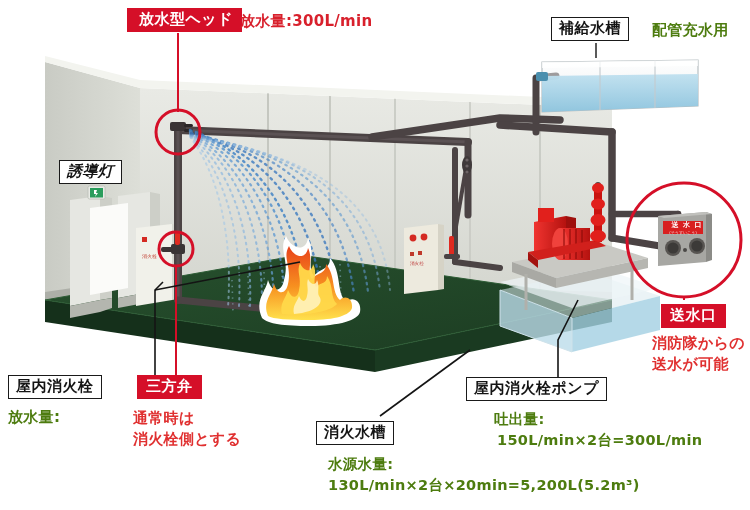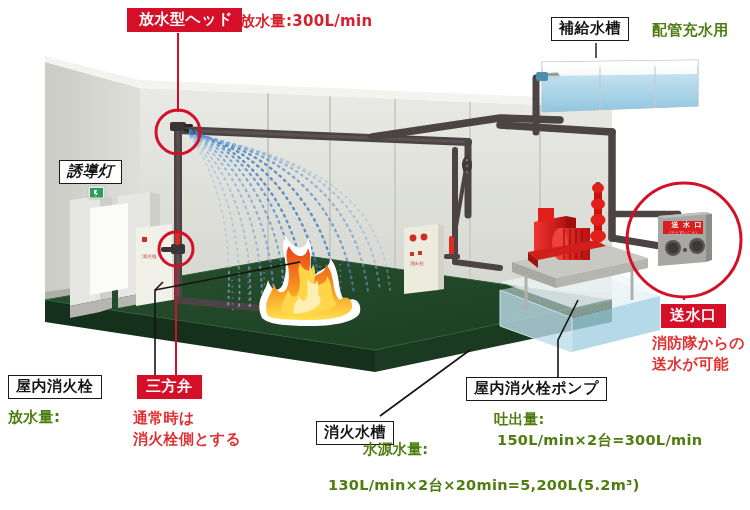--- a/index.html
+++ b/index.html
@@ -340,21 +340,21 @@
   <div class="txt" style="left:652px;top:21px;">配管充水用</div>
 
   <div class="chip chip-box" style="left:8px;top:375px;">屋内消火栓</div>
   <div class="txt" style="left:8px;top:408px;">放水量:</div>
 
   <div class="chip chip-red" style="left:137px;top:375px;">三方弁</div>
   <div class="txt txt-red" style="left:133px;top:409px;">通常時は</div>
   <div class="txt txt-red" style="left:133px;top:430px;">消火栓側とする</div>
 
   <div class="chip chip-box" style="left:316px;top:421px;">消火水槽</div>
-  <div class="txt txt-sm" style="left:328px;top:440px;margin-left:35px;">水源水量:</div>
+  <div class="txt txt-sm" style="left:328px;top:455px;">水源水量:</div>
   <div class="txt txt-sm" style="left:328px;top:476px;">130L/min×2台×20min=5,200L(5.2m³)</div>
 
   <div class="chip chip-box" style="left:466px;top:377px;">屋内消火栓ポンプ</div>
   <div class="txt txt-sm" style="left:494px;top:410px;">吐出量:</div>
   <div class="txt txt-sm" style="left:474px;top:431px;margin-left:23px;">150L/min×2台=300L/min</div>
 
   <div class="chip chip-red" style="left:661px;top:304px;">送水口</div>
   <div class="txt txt-red" style="left:652px;top:334px;">消防隊からの</div>
   <div class="txt txt-red" style="left:652px;top:355px;">送水が可能</div>
 

